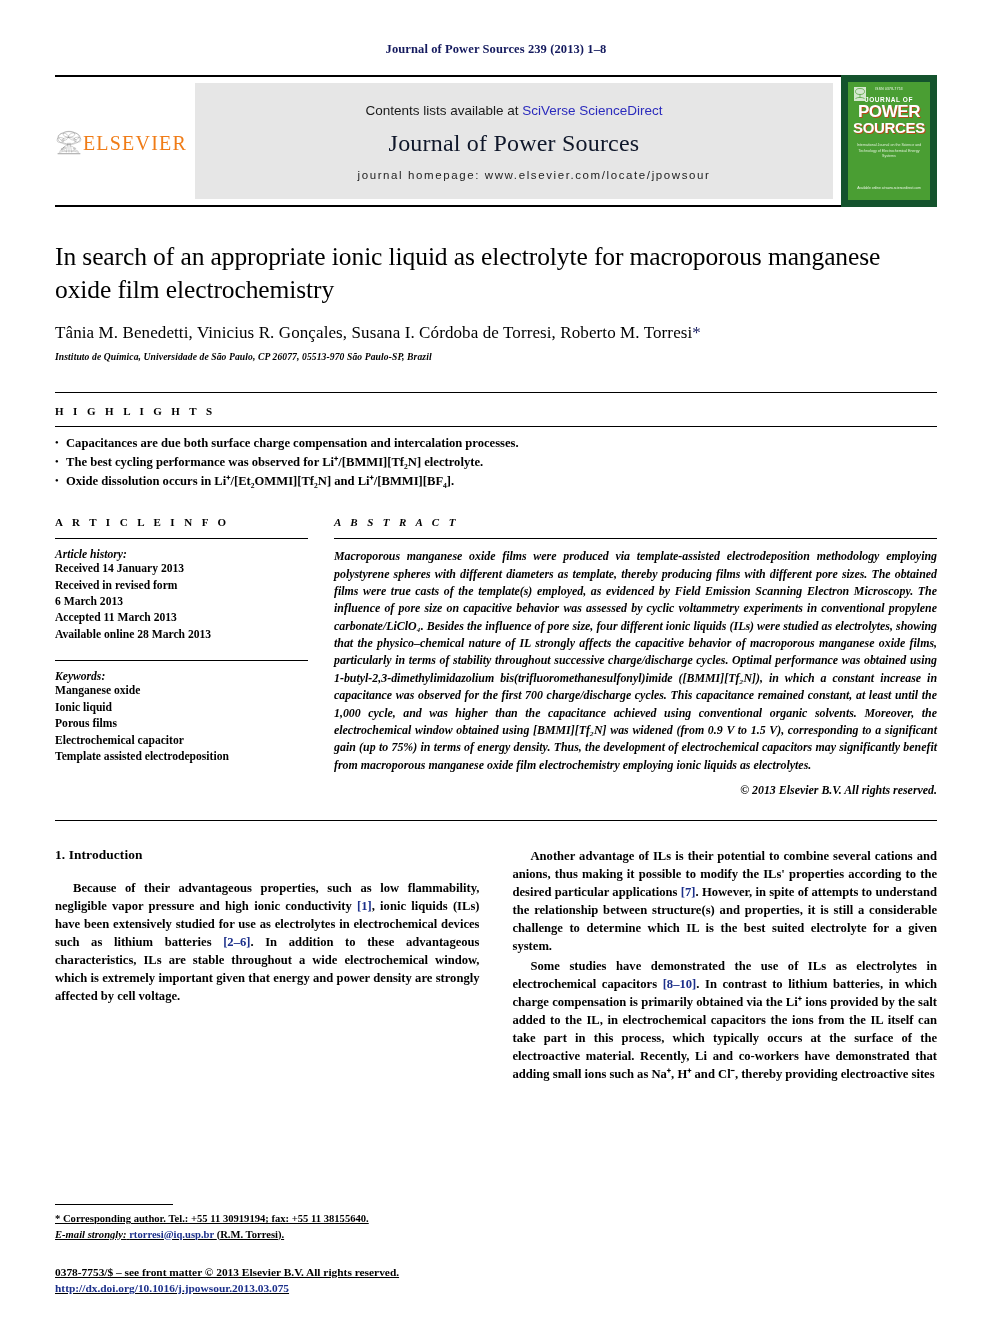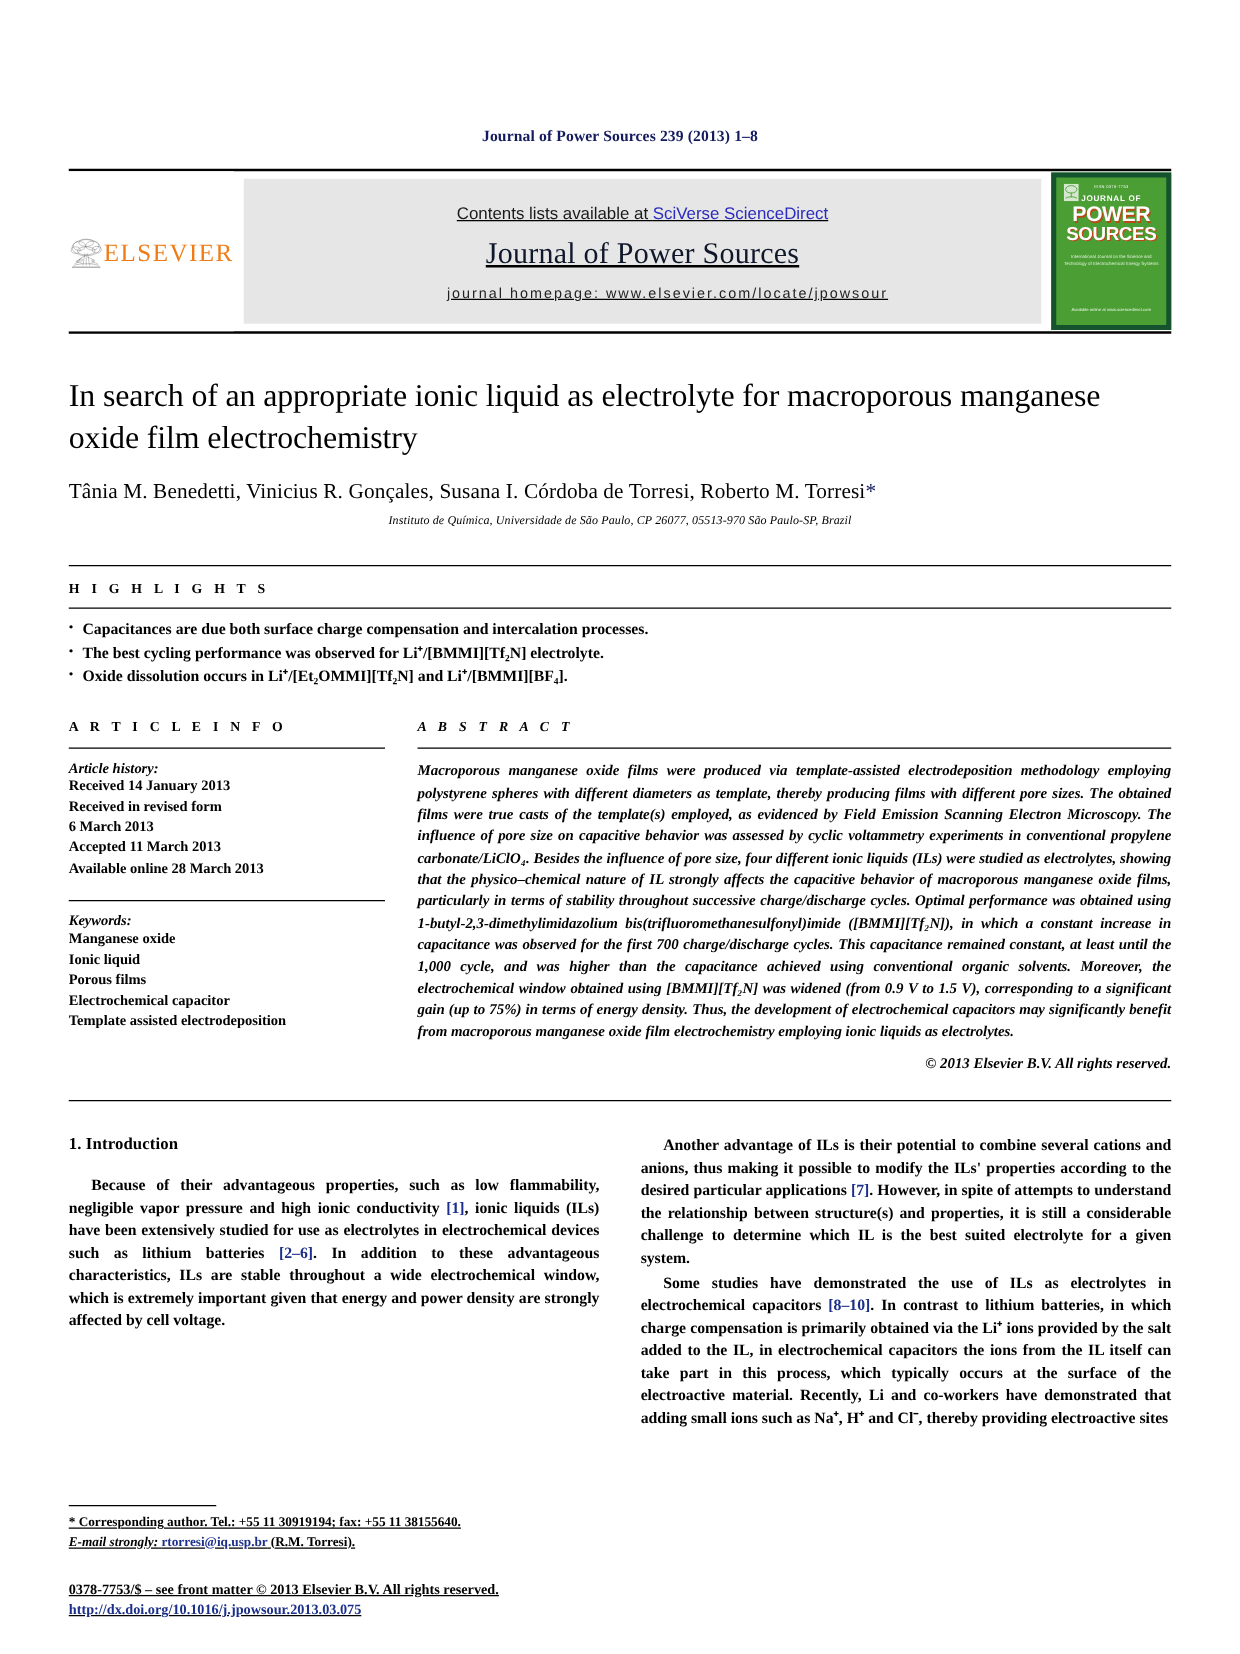--- a/index.html
+++ b/index.html
@@ -23,21 +23,21 @@
     padding: 0 55px;
   }
 
   
   .running-head {
     text-align: center;
     font-family: "Liberation Serif", serif;
     font-weight: bold;
     font-size: 12.5px;
     color: #141a5e;
-    padding-top: 102px;
+    padding-top: 42px;
     letter-spacing: 0.1px;
   }
 
   
   .masthead {
     margin-top: 18px;
     border-top: 2.5px solid #000;
     border-bottom: 2.5px solid #000;
     height: 128px;
     display: flex;
@@ -64,21 +64,20 @@
   }
   .banner-cell {
     flex: 1 1 auto;
     background: #e6e6e6;
     display: flex;
     flex-direction: column;
     align-items: center;
     justify-content: center;
     margin: 6px 0 6px 8px;
     position: relative;
-    text-decoration: underline;
   }
   .contents-line {
     font-family: "Liberation Sans", sans-serif;
     font-size: 13.5px;
     color: #1a1a1a;
     margin-top: 2px;
   }
   .contents-line .sd-link { color: #2b2bbd; }
   .journal-name {
     font-family: "Liberation Serif", serif;
@@ -100,21 +99,21 @@
     width: 96px;
     display: flex;
     align-items: center;
     justify-content: center;
     margin-left: 8px;
   }
   .cover {
     width: 92px;
     height: 118px;
     background: #4a9e33;
-    border: 4px solid #14532d;
+    border: 7px solid #14532d;
     position: relative;
     overflow: hidden;
   }
   .cover .cv-top {
     font-family: "Liberation Sans", sans-serif;
     font-size: 3.2px;
     color: #fff;
     text-align: center;
     padding-top: 5px;
     letter-spacing: .3px;
@@ -188,25 +187,24 @@
   .authors {
     font-family: "Liberation Serif", serif;
     font-size: 17px;
     margin-top: 17px;
     letter-spacing: .1px;
   }
   .authors .star { color: #141a5e; }
   .affil {
     font-family: "Liberation Serif", serif;
     font-style: italic;
-    font-weight: normal;
+    font-weight: bold;
     font-size: 9.6px;
     margin-top: 8px;
     letter-spacing: .1px;
-    text-align: center;
   }
 
   
   .sec-label {
     font-family: "Liberation Serif", serif;
     font-weight: bold;
     font-size: 11px;
     letter-spacing: 3.4px;
   }
 

